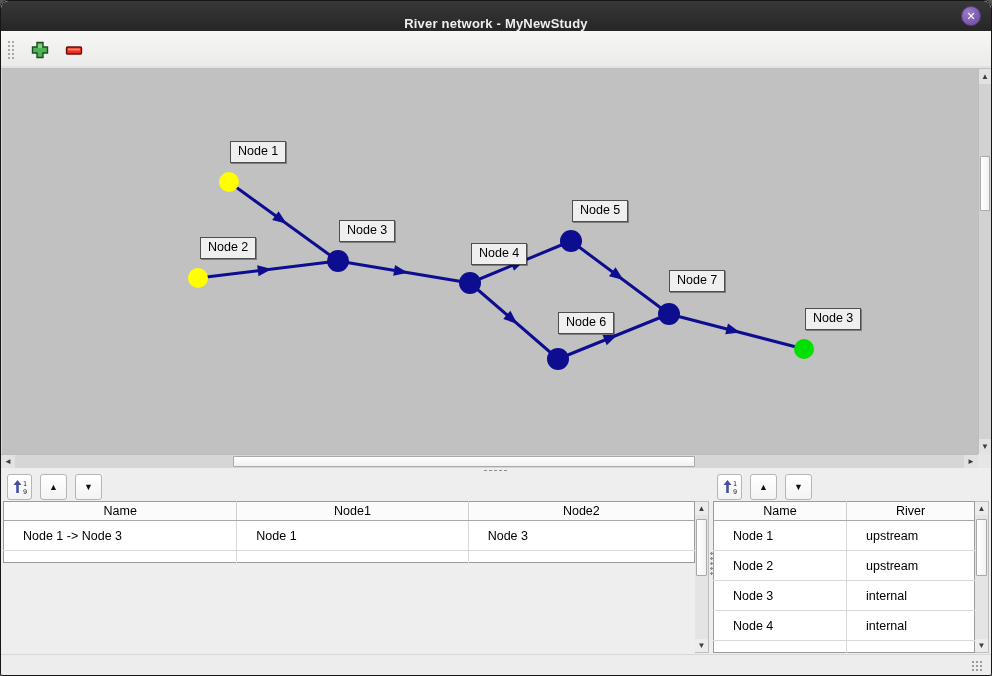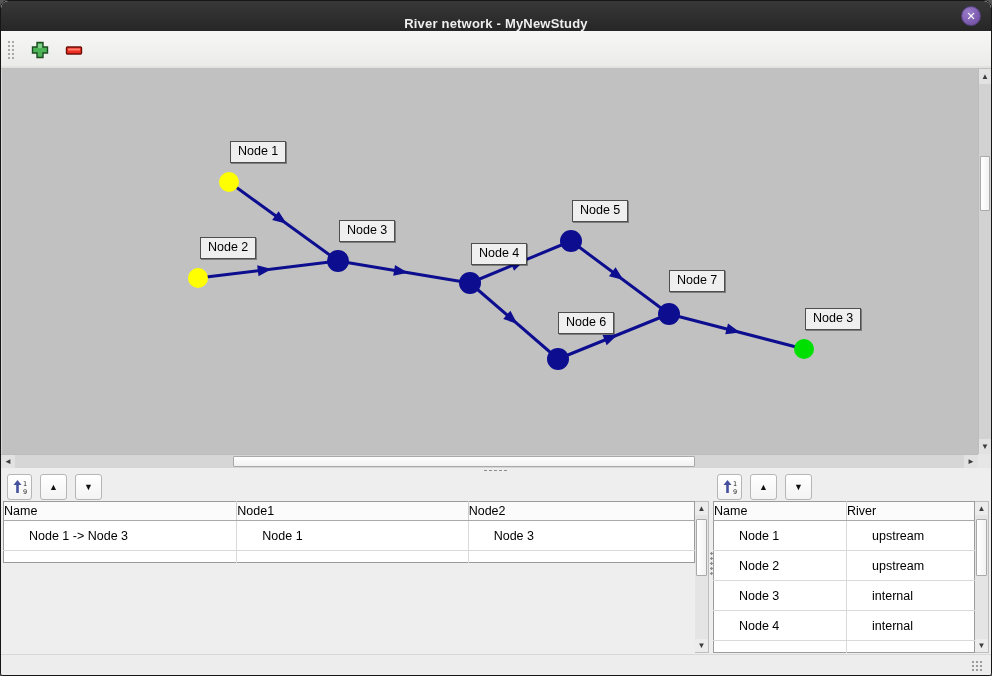--- a/index.html
+++ b/index.html
@@ -78,27 +78,27 @@
   .pbtn{
     height:26px; border:1px solid #b6b6b6; border-radius:3px;
     background:linear-gradient(#ffffff,#f3f3f3);
     display:flex; align-items:center; justify-content:center; color:#111;
   }
   .pbtn.sort{ width:25px; } .pbtn.updown{ width:27px; font-size:9px; }
   .table-wrap{ display:flex; height:152px; }
   .rtable{ border-collapse:collapse; table-layout:fixed; background:#fff;
     border:1px solid #9b9b9b; font-size:12.5px; color:#000; }
   .rtable th{
-    height:19px; font-weight:normal; text-align:left; background:#fbfbfb;
+    height:19px; font-weight:normal; text-align:center; background:#fbfbfb;
     border-bottom:1px solid #a9a9a9; border-right:1px solid #cfcfcf; font-size:12.5px; padding:0;
   }
   .rtable th:last-child{ border-right:none; }
   .rtable td{
     height:30px; border-bottom:1px solid #d9d9d9; border-right:1px solid #d9d9d9;
-    padding:0 0 0 25px; white-space:nowrap; overflow:hidden;
+    padding:0 0 0 19px; white-space:nowrap; overflow:hidden;
   }
   .rtable td:last-child{ border-right:none; }
   .rtable tr.partial td{ height:12px; border-bottom:none; }
   .tbl-clip{ overflow:hidden; height:152px; }
   
   .tscroll{ position:relative; width:14px; height:152px; background:#e4e4e4; border:1px solid #bdbdbd; border-left:none; }
   .tscroll .sb-btn{ left:0; width:100%; height:13px; background:#ececec; }
   .tscroll .sb-up{ top:0; } .tscroll .sb-down{ bottom:0; }
   .t-thumb{ position:absolute; left:1px; right:1px; top:17px; height:57px;
     background:linear-gradient(90deg,#ffffff,#f2f2f2); border:1px solid #a9a9a9; border-radius:1px; }

